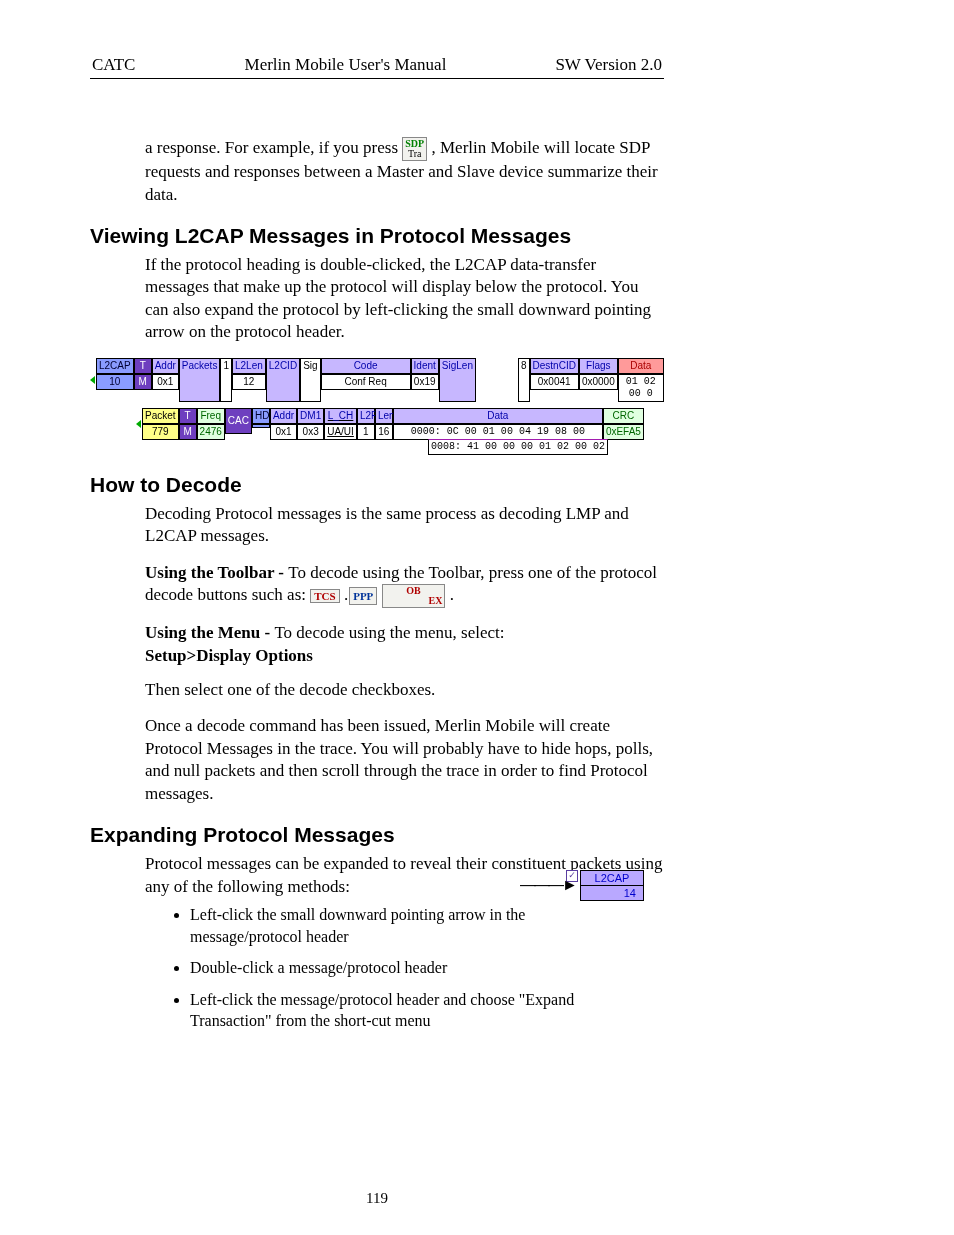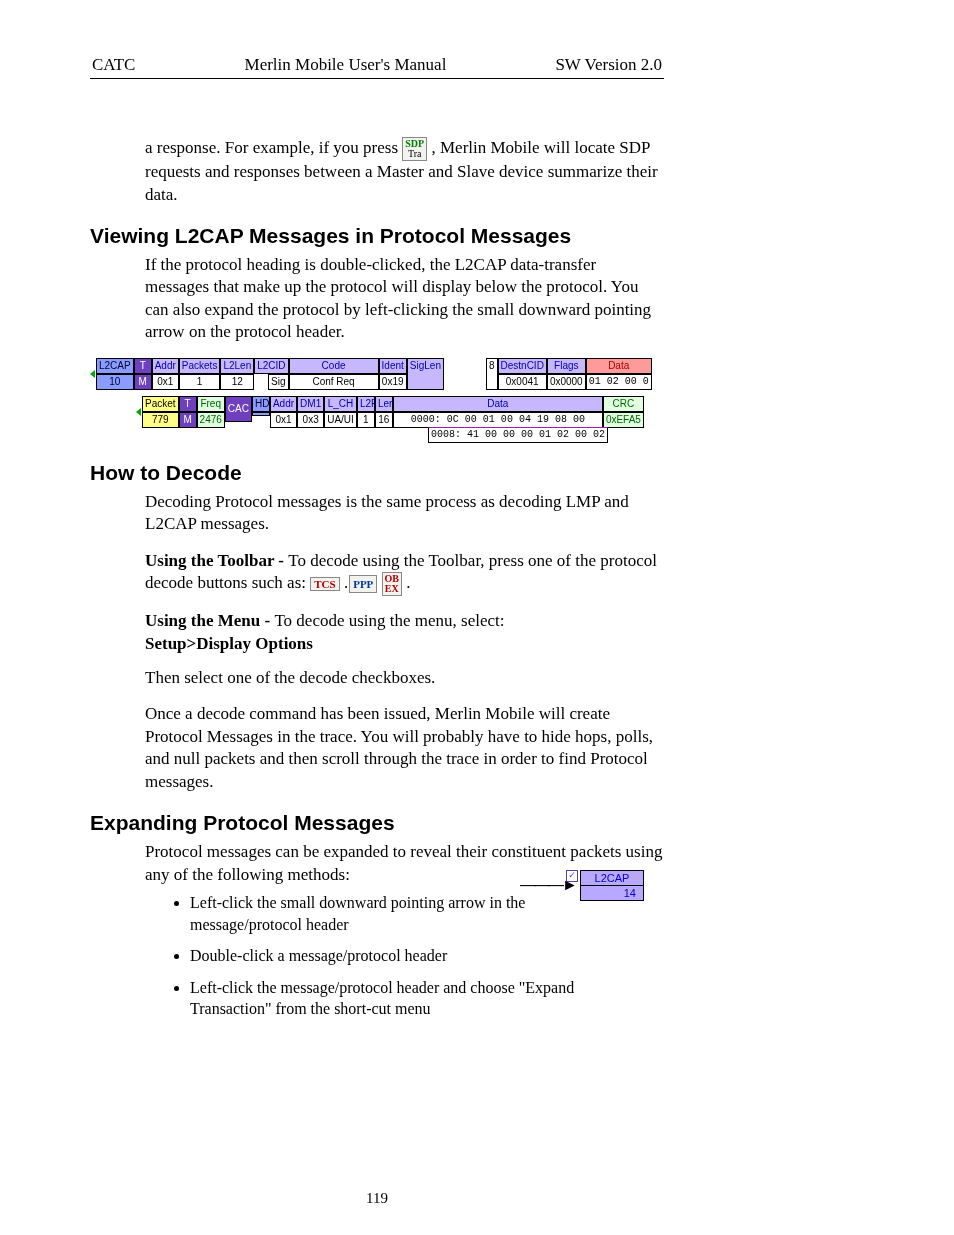--- a/index.html
+++ b/index.html
@@ -45,21 +45,21 @@
     line-height: 10px;
     padding: 1px 2px 1px 2px;
     text-align: center;
   }
   .inline-icon .top { color: #008000; font-weight: bold; display:block; }
   .inline-icon .bot { color: #000; display:block; }
 
   .icon-tcs { color:#b00000; font-weight:bold; font-size:11px; padding:1px 3px;}
   .icon-ppp { color:#003399; font-weight:bold; font-size:11px; padding:3px 3px;}
   .icon-obex .top { color:#b00000; font-weight:bold;}
-  .icon-obex .bot { color:#b00000; font-weight:bold;}
+  .icon-obex .bot { color:#b00000; font-weight:bold;margin-left:44px;}
 
   
   .pkt-diagram {
     margin: 10px 0 18px 0;
     font-family: Arial, Helvetica, sans-serif;
     font-size: 10px;
   }
   .pkt-row { display:flex; align-items:stretch; }
   .cell {
     border: 1px solid #000;
@@ -155,29 +155,29 @@
           <div class="cell bluefill">10</div>
         </div>
         <div style="display: flex; flex-direction: column;">
           <div class="cell purplefill" style="width: 18px;">T</div>
           <div class="cell purplefill" style="width: 18px;">M</div>
         </div>
         <div style="display: flex; flex-direction: column;">
           <div class="cell hdr">Addr</div>
           <div class="cell val">0x1</div>
         </div>
-        <div style="display: flex; flex-direction: column;">
+        <div style="display: flex; flex-direction: row;">
           <div class="cell hdr">Packets</div>
           <div class="cell val">1</div>
         </div>
         <div style="display: flex; flex-direction: column;">
           <div class="cell hdr">L2Len</div>
           <div class="cell val">12</div>
         </div>
-        <div style="display: flex; flex-direction: column; align-items: flex-end;">
+        <div style="display: flex; ">
           <div class="cell hdr">L2CID</div>
           <div class="cell val">Sig</div>
         </div>
         <div style="display: flex; flex-direction: column;">
           <div class="cell hdr" style="width: 90px;">Code</div>
           <div class="cell val" style="width: 90px;">Conf Req</div>
         </div>
         <div style="display: flex; flex-direction: column;">
           <div class="cell hdr">Ident</div>
           <div class="cell val">0x19</div>
@@ -225,21 +225,21 @@
           <div class="cell bluefill" style="width: 18px;"></div>
         </div>
         <div style="display: flex; flex-direction: column;">
           <div class="cell hdr">Addr</div>
           <div class="cell val">0x1</div>
         </div>
         <div style="display: flex; flex-direction: column;">
           <div class="cell hdr">DM1</div>
           <div class="cell val">0x3</div>
         </div>
-        <div style="display: flex; flex-direction: column;">
+        <div style="display: flex; flex-direction: column; text-decoration: underline;">
           <div class="cell hdr">L_CH</div>
           <div class="cell val">UA/UI</div>
         </div>
         <div style="display: flex; flex-direction: column;">
           <div class="cell hdr" style="width: 18px;">L2FL</div>
           <div class="cell val" style="width: 18px;">1</div>
         </div>
         <div style="display: flex; flex-direction: column;">
           <div class="cell hdr" style="width: 18px;">Len</div>
           <div class="cell val" style="width: 18px;">16</div>

